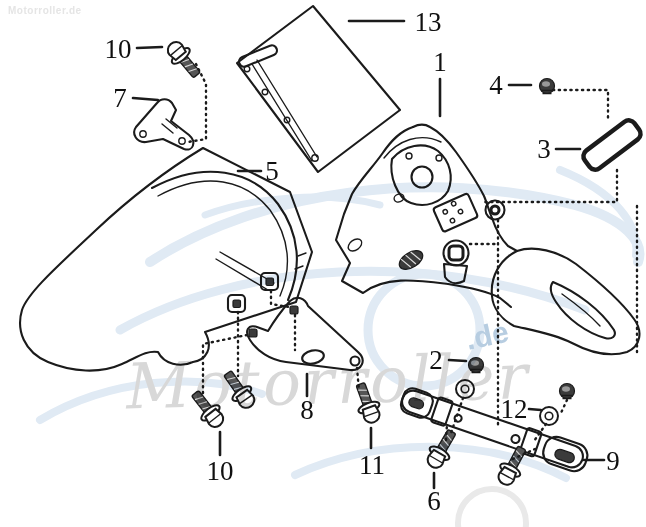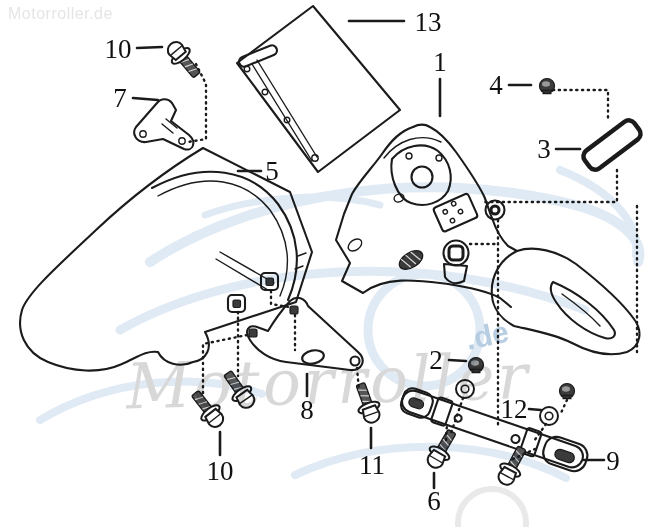--- a/index.html
+++ b/index.html
@@ -1,18 +1,18 @@
 <!DOCTYPE html>
 <html style="--line: #1b1b1b; --watermark_gray: #d8d8d8; --watermark_blue: #b7cde1; --swirl_blue: #e0eaf4; --corner_gray: #e5e5e5; --dark_fill: #3b3b3b;"><head>
 <meta charset="utf-8">
 <style>
   html,body{margin:0;padding:0;background:#fff;}
   .stage{position:relative;width:646px;height:527px;background:#fff;overflow:hidden;
          font-family:"Liberation Sans",sans-serif;}
-  .corner-wm{position:absolute;left:8px;top:5px;font-size:16px;font-weight:400;
+  .corner-wm{position:absolute;left:8px;top:5px;font-size:10px;font-weight:700;
              letter-spacing:.5px;color:var(--corner_gray,#e5e5e5);user-select:none;}
   svg.diagram{position:absolute;left:0;top:0;}
   .s{stroke:var(--line,#1b1b1b);fill:none;stroke-width:2.1;stroke-linejoin:round;stroke-linecap:round;}
   .thin{stroke-width:1.4;}
   .thick{stroke-width:3;}
   .dark{fill:var(--dark_fill,#3b3b3b);stroke:var(--line,#1b1b1b);stroke-width:1.2;}
   .dot{stroke:var(--line,#1b1b1b);fill:none;stroke-width:2.4;stroke-dasharray:1.2 4.6;stroke-linecap:round;}
   .lead{stroke:var(--line,#1b1b1b);stroke-width:2.6;stroke-linecap:round;}
   .num{font-family:"Liberation Serif",serif;font-size:27px;fill:#101010;}
   .swirl{stroke:var(--swirl_blue,#e0eaf4);fill:none;stroke-linecap:round;}

